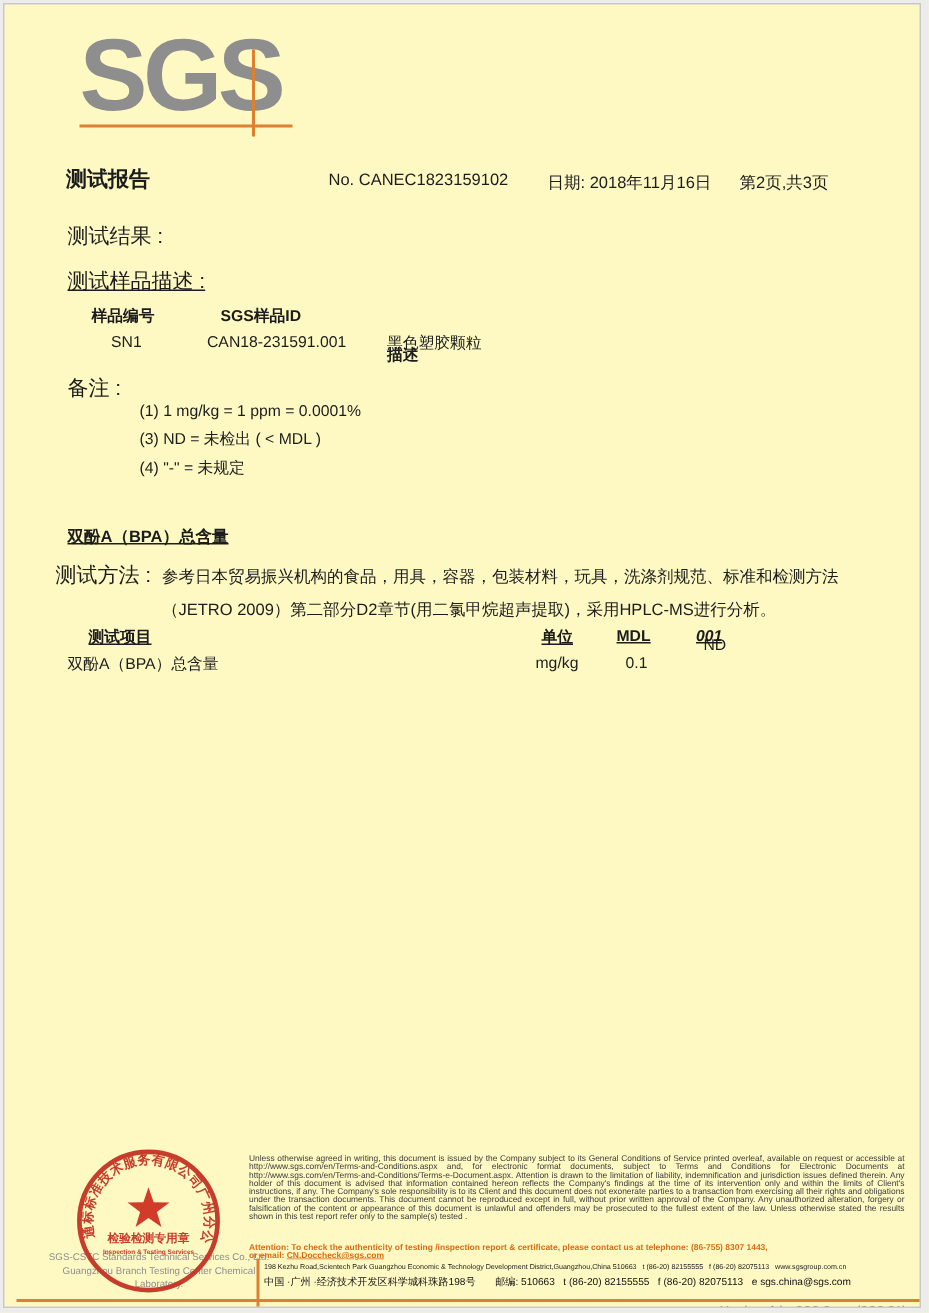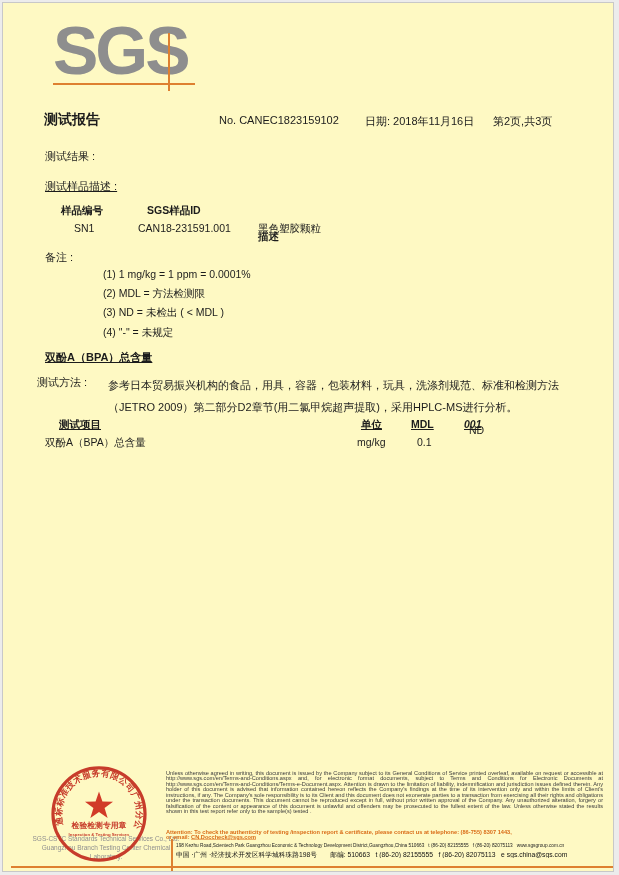--- a/index.html
+++ b/index.html
@@ -11,26 +11,26 @@
   .logo-text{left:50px;top:14px;font-size:68px;line-height:66px;font-weight:bold;
     color:#8e8e8e;letter-spacing:-3px;}
   .hline-logo{left:50px;top:80px;width:142px;height:2px;background:#de8030;}
   .vline-logo{left:165px;top:30px;width:2px;height:58px;background:#de8030;}
   .report-title{left:41px;top:108px;font-size:14px;font-weight:bold;color:#1c1c1c;}
   .meta{font-size:11px;color:#1c1c1c;}
   .report-no{left:216px;top:111px;}
   .report-date{left:362px;top:111px;}
   .report-page{left:490px;top:111px;}
   
-  .lbl{font-size:11px;color:#1c1c1c;}
+  .lbl{font-size:14px;color:#1c1c1c;}
   .results-label{left:42px;top:146px;}
   .sample-title{left:42px;top:176px;text-decoration:underline;}
   .th{font-size:10.5px;font-weight:bold;color:#1c1c1c;}
   .td{font-size:10.5px;color:#1c1c1c;}
-  .remarks{left:100px;top:262px;font-size:10.5px;color:#1c1c1c;line-height:19.2px;}
+  .remarks{left:90px;top:262px;font-size:10.5px;color:#1c1c1c;line-height:19.2px;}
   .bpa-title{left:42px;top:347px;font-size:11px;font-weight:bold;text-decoration:underline;color:#1c1c1c;}
   .method-label{left:34px;top:372px;}
   .method-text{left:105px;top:372px;width:472px;font-size:11px;line-height:21.5px;color:#1c1c1c;}
   .u{text-decoration:underline;}
   .it{font-style:italic;}
   
   .stamp-company{left:22px;top:831px;width:162px;text-align:center;font-size:6.5px;
     line-height:9px;color:#8f8f8f;}
   .stamp-svg{left:47px;top:762px;width:98px;height:98px;opacity:.94;}
   .scaled{transform:scale(0.5);transform-origin:0 0;}
@@ -66,21 +66,20 @@
   <div class="abs th" style="left:58px;top:201px;">样品编号</div>
   <div class="abs th" style="left:144px;top:201px;">SGS样品ID</div>
   <div class="abs th" style="left:255px;top:201px;margin-top:26px;">描述</div>
   <div class="abs td" style="left:71px;top:219px;text-align:right;">SN1</div>
   <div class="abs td" style="left:135px;top:219px;">CAN18-231591.001</div>
   <div class="abs td" style="left:255px;top:219px;">黑色塑胶颗粒</div>
 
   <div class="abs lbl" style="left:42px;top:247px;">备注 :</div>
   <div class="abs remarks">
     <div>(1) 1 mg/kg = 1 ppm = 0.0001%</div>
-    <div>(2) MDL = 方法检测限</div>
     <div>(3) ND = 未检出 ( &lt; MDL )</div>
     <div>(4) "-" = 未规定</div>
   </div>
 
   <div class="abs bpa-title">双酚A（BPA）总含量</div>
   <div class="abs lbl method-label">测试方法 :</div>
   <div class="abs method-text">参考日本贸易振兴机构的食品，用具，容器，包装材料，玩具，洗涤剂规范、标准和检测方法（JETRO 2009）第二部分D2章节(用二氯甲烷超声提取)，采用HPLC-MS进行分析。</div>
 
   <div class="abs th u" style="left:56px;top:415px;">测试项目</div>
   <div class="abs th u" style="left:358px;top:415px;">单位</div>

